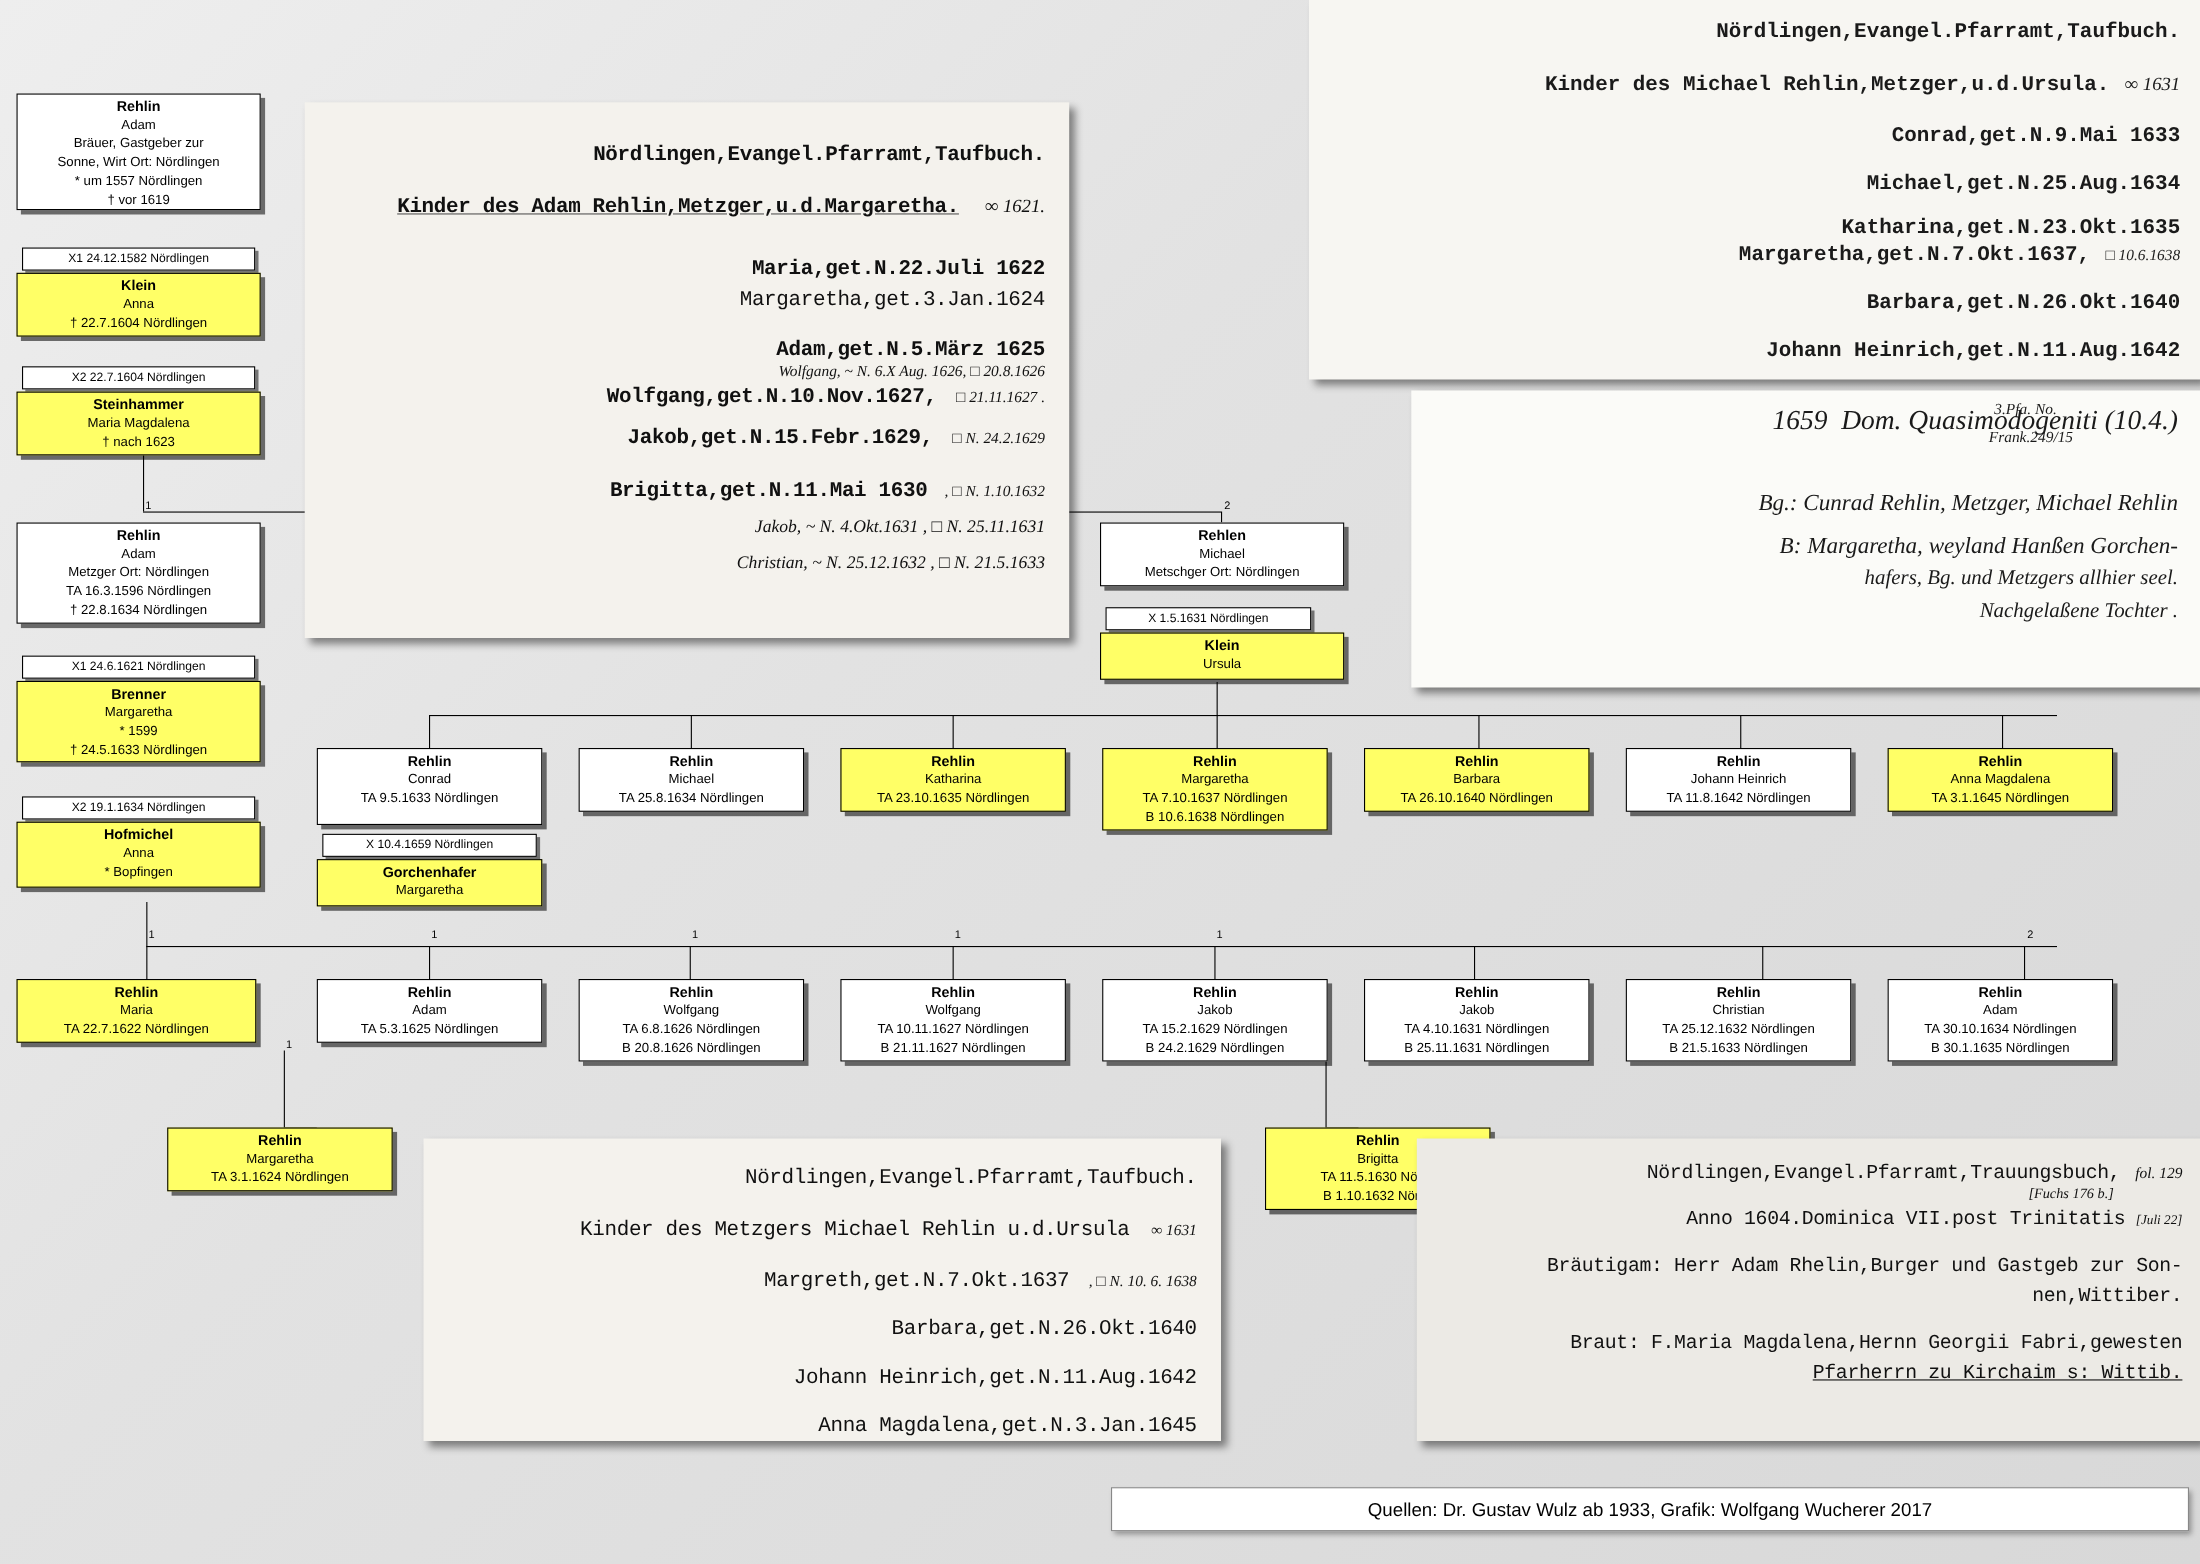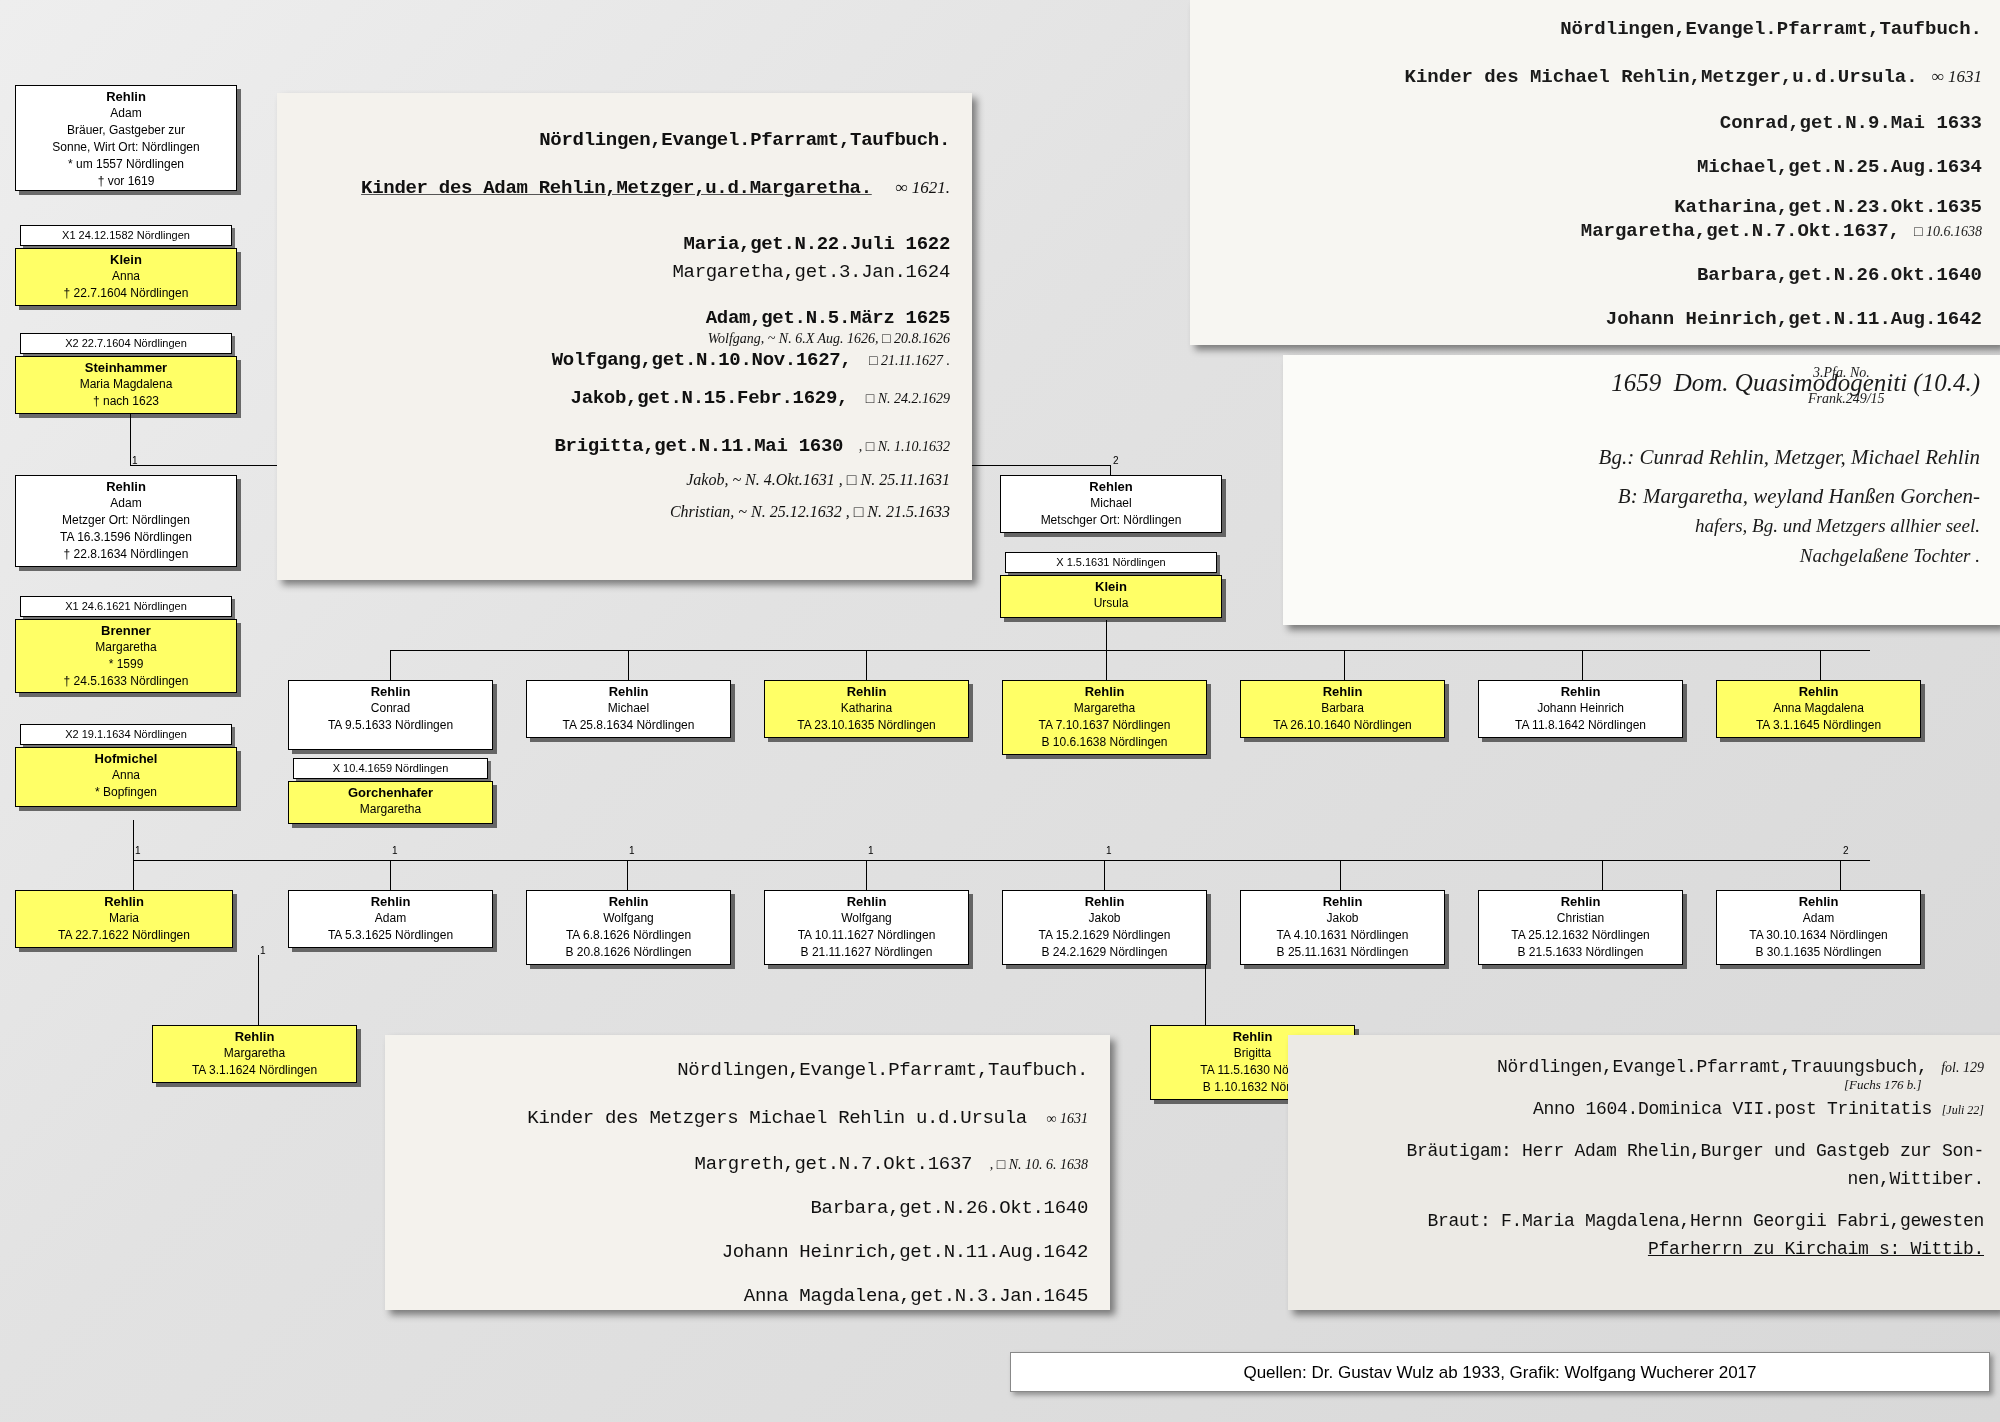--- a/index.html
+++ b/index.html
@@ -141,21 +141,21 @@
   <div class="surname">Hofmichel</div>
   <div class="line">Anna</div>
   <div class="line" style="padding-bottom:6px;">* Bopfingen</div>
 </div>
 
 <div class="node white" style="left:1000px;top:475px;width:222px;">
   <div class="surname">Rehlen</div>
   <div class="line">Michael</div>
   <div class="line" style="padding-bottom:4px;">Metschger Ort: Nördlingen</div>
 </div>
-<div class="marrbar" style="left:1005px;top:552px;width:212px;height:21px;line-height:19px;">X 1.5.1631 Nördlingen</div>
+<div class="marrbar" style="left:1005px;top:552px;width:187px;height:21px;line-height:19px;">X 1.5.1631 Nördlingen</div>
 <div class="node yellow" style="left:1000px;top:575px;width:222px;">
   <div class="surname">Klein</div>
   <div class="line" style="padding-bottom:6px;">Ursula</div>
 </div>
 
 <div class="node white" style="left:288px;top:680px;width:205px;">
   <div class="surname">Rehlin</div>
   <div class="line">Conrad</div>
   <div class="line" style="padding-bottom:16px;">TA 9.5.1633 Nördlingen</div>
 </div>

